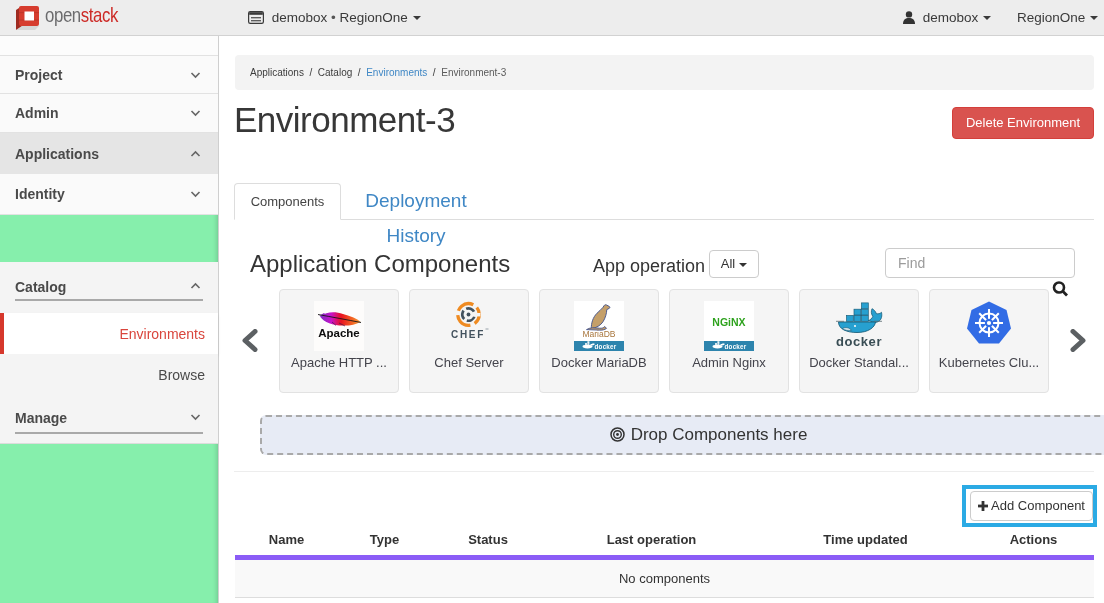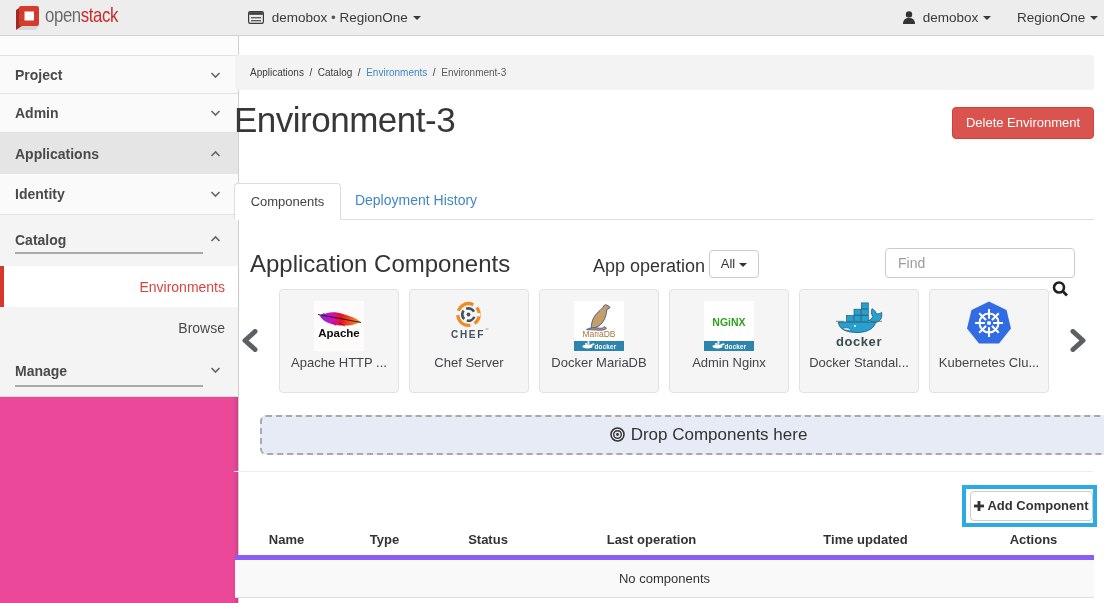--- a/index.html
+++ b/index.html
@@ -12,22 +12,22 @@
   background:#ededed; border-bottom:1px solid #d2d2d2; }
 #logo { position:absolute; left:15px; top:6px; width:140px; height:24px; }
 #logotext { position:absolute; left:45px; top:3px; font-size:21px; letter-spacing:-0.5px; color:#6b6b6d;
   transform:scaleX(0.8); transform-origin:0 0; }
 #logotext b { color:#cd2b27; font-weight:normal; }
 .navitem { position:absolute; top:0; height:27px; line-height:35px; font-size:13.5px; color:#3a3a3a; white-space:nowrap; }
 .caret { display:inline-block; width:0; height:0; border-left:4px solid transparent;
   border-right:4px solid transparent; border-top:4px solid #3a3a3a; vertical-align:middle; margin-left:5px; }
 
 
-#sidebar { position:absolute; left:0; top:36px; width:239px; height:567px;
-  background:#ec4899; border-right:1px solid #cfcfcf;
+#sidebar { position:absolute; left:0; top:36px; width:219px; height:567px;
+  background:#86efac; border-right:1px solid #cfcfcf;
   box-shadow: inset -5px 0 5px -4px rgba(0,0,0,0.18); }
 .sideitem { position:relative; border-bottom:1px solid #e2e2e2; background:#fafafa;
   font-size:14px; font-weight:bold; color:#4a4a4a; }
 .sideitem .lbl { position:absolute; left:15px; top:50%; margin-top:-8px; }
 .chev { position:absolute; right:17px; top:50%; margin-top:-4px; }
 .subright { position:absolute; right:13px; top:50%; margin-top:-8px; font-size:14px; font-weight:normal; }
 
 
 #crumb { position:absolute; left:235px; top:55px; width:859px; height:35px;
   background:#f3f3f3; border-radius:4px; font-size:10px; color:#3c3c3c; line-height:35px;
@@ -38,21 +38,21 @@
 #delbtn { position:absolute; left:952px; top:107px; width:142px; height:32px;
   background:#d9534f; border:1px solid #d43f3a; border-radius:4px; color:#fff;
   font-size:13px; text-align:center; line-height:30px; }
 
 
 #tabline { position:absolute; left:234px; top:219px; width:860px; height:1px; background:#ddd; }
 #tab1 { position:absolute; left:234px; top:183px; width:107px; height:37px; background:#fff;
   border:1px solid #ddd; border-bottom:1px solid #fff; border-radius:4px 4px 0 0;
   font-size:13px; color:#444; line-height:35px; text-align:center; z-index:2; }
 #tab2 { position:absolute; left:351px; top:183px; width:130px; height:37px;
-  font-size:14px; color:#3f87c5; line-height:35px; text-align:center; }
+  font-size:19px; color:#3f87c5; line-height:35px; text-align:center; }
 
 
 #apphdr { position:absolute; left:250px; top:250px; font-size:24px; color:#343434; }
 #appcat { position:absolute; left:593px; top:256px; font-size:18px; color:#343434; }
 #allbtn { position:absolute; left:709px; top:250px; width:50px; height:28px; background:#fff;
   border:1px solid #ccc; border-radius:4px; font-size:13px; color:#333; text-align:center; line-height:26px; }
 #allbtn .caret { border-top-color:#333; margin-left:4px; border-left-width:4px; border-right-width:4px; border-top-width:4px;}
 #findbox { position:absolute; left:885px; top:248px; width:190px; height:30px; background:#fff;
   border:1px solid #ccc; border-radius:4px; font-size:14px; color:#9b9b9b; line-height:28px; padding-left:12px; }
 
@@ -61,21 +61,21 @@
 .card .icon { position:absolute; left:34px; top:11px; width:50px; height:50px; }
 .card .lbl { position:absolute; left:4px; right:4px; top:65px; font-size:13px; color:#44444c; white-space:nowrap; overflow:hidden;}
 
 #dropzone { position:absolute; left:260px; top:415px; width:897px; height:40px;
   background:#e7ebf5; border:2px dashed #a9a9a9; border-radius:6px;
   text-align:center; font-size:17px; color:#333; line-height:36px; }
 
 #hr1 { position:absolute; left:234px; top:471px; width:860px; height:1px; background:#ededed; }
 
 #addwrap { position:absolute; left:962px; top:485px; width:135px; height:42px;
-  border:4px solid #2baae4; background:#fff;font-weight:bold; }
+  border:4px solid #2baae4; background:#fff; }
 #addbtn { position:absolute; left:4px; top:2px; width:123px; height:30px; background:#fff;
   border:1px solid #ccc; border-radius:4px; font-size:13px; color:#333; text-align:center; line-height:28px; }
 
 
 table { position:absolute; left:235px; top:524px; width:859px; border-collapse:collapse;
   font-size:13px; color:#333; }
 th { text-align:center; font-weight:bold; padding:8px; border-bottom:5px solid #8b5cf6; }
 td { padding:11px 8px; text-align:center; background:#f9f9f9; border-bottom:1px solid #ddd; }
 
 .arrow { position:absolute; }
@@ -138,21 +138,21 @@
         <polyline points="1.5,6 5.5,2 9.5,6" fill="none" stroke="#666" stroke-width="1.6"></polyline>
       </svg>
   </div>
   <div class="sideitem" style="height:41px;">
       <span class="lbl">Identity</span>
     <svg class="chev" width="11" height="8" viewBox="0 0 11 8">
         <polyline points="1.5,2 5.5,6 9.5,2" fill="none" stroke="#666" stroke-width="1.6"></polyline>
       </svg>
   </div>
 
-  <div style="position:relative; height:51px; background:#f4f4f4; font-weight:bold; font-size:14px; color:#4a4a4a;">
+  <div style="position:relative; height:51px; background:#f4f4f4; font-weight:bold; font-size:14px; color:#4a4a4a;margin-top:47px;">
     <span style="position:absolute; left:15px; top:17px;">Catalog</span>
     <svg class="chev" style="top:24px;" width="11" height="8" viewBox="0 0 11 8">
         <polyline points="1.5,6 5.5,2 9.5,6" fill="none" stroke="#666" stroke-width="1.6"></polyline>
       </svg>
     <div style="position:absolute; left:15px; top:37px; width:188px; height:2px; background:#a9a9a9;"></div>
   </div>
   <div style="position:relative; height:41px; background:#fff; border-left:4px solid #d6382c; box-shadow:0 2px 3px rgba(0,0,0,0.08);">
     <span class="subright" style="color:#d9453c;">Environments</span>
   </div>
   <div style="position:relative; height:41px; background:#f4f4f4; color:#4a4a4a;">

